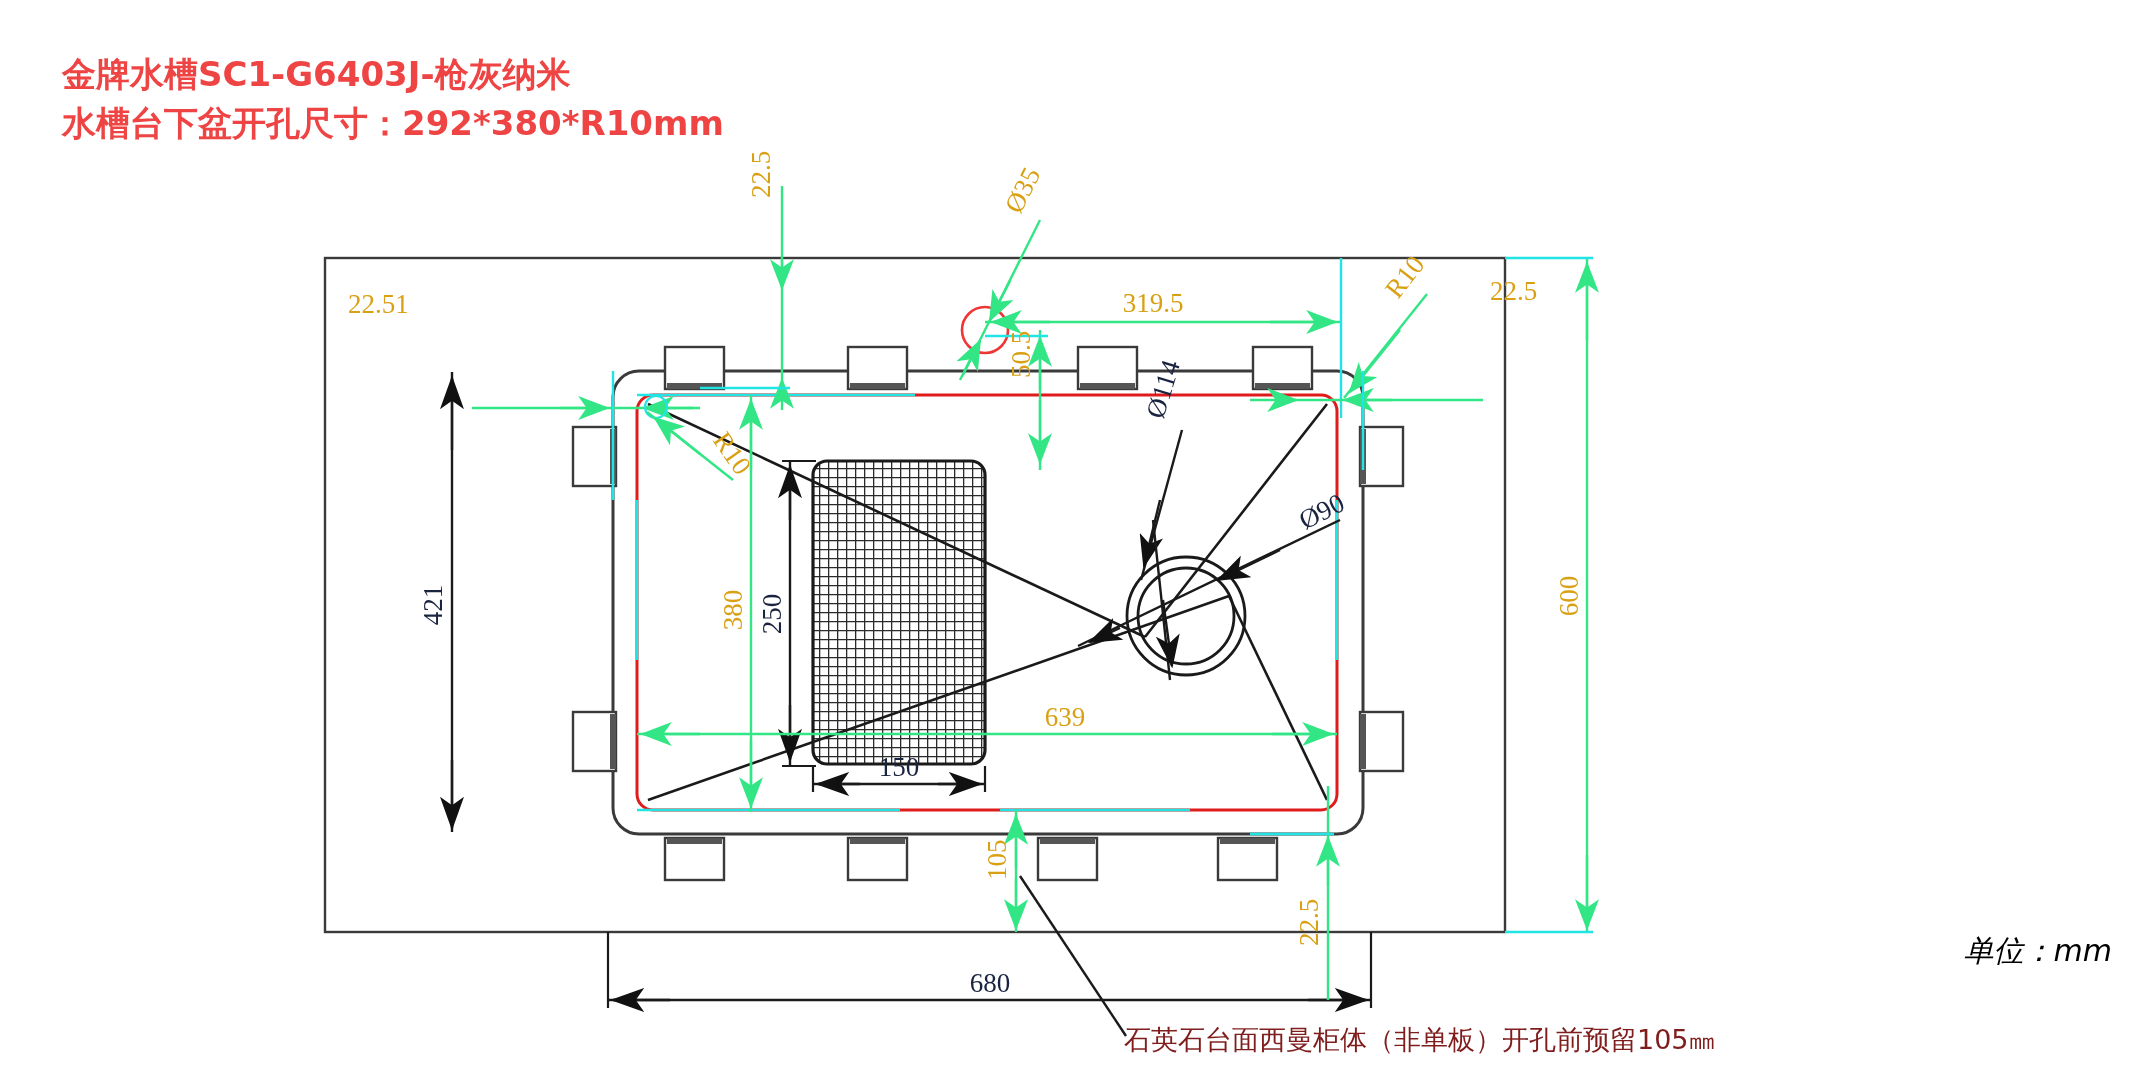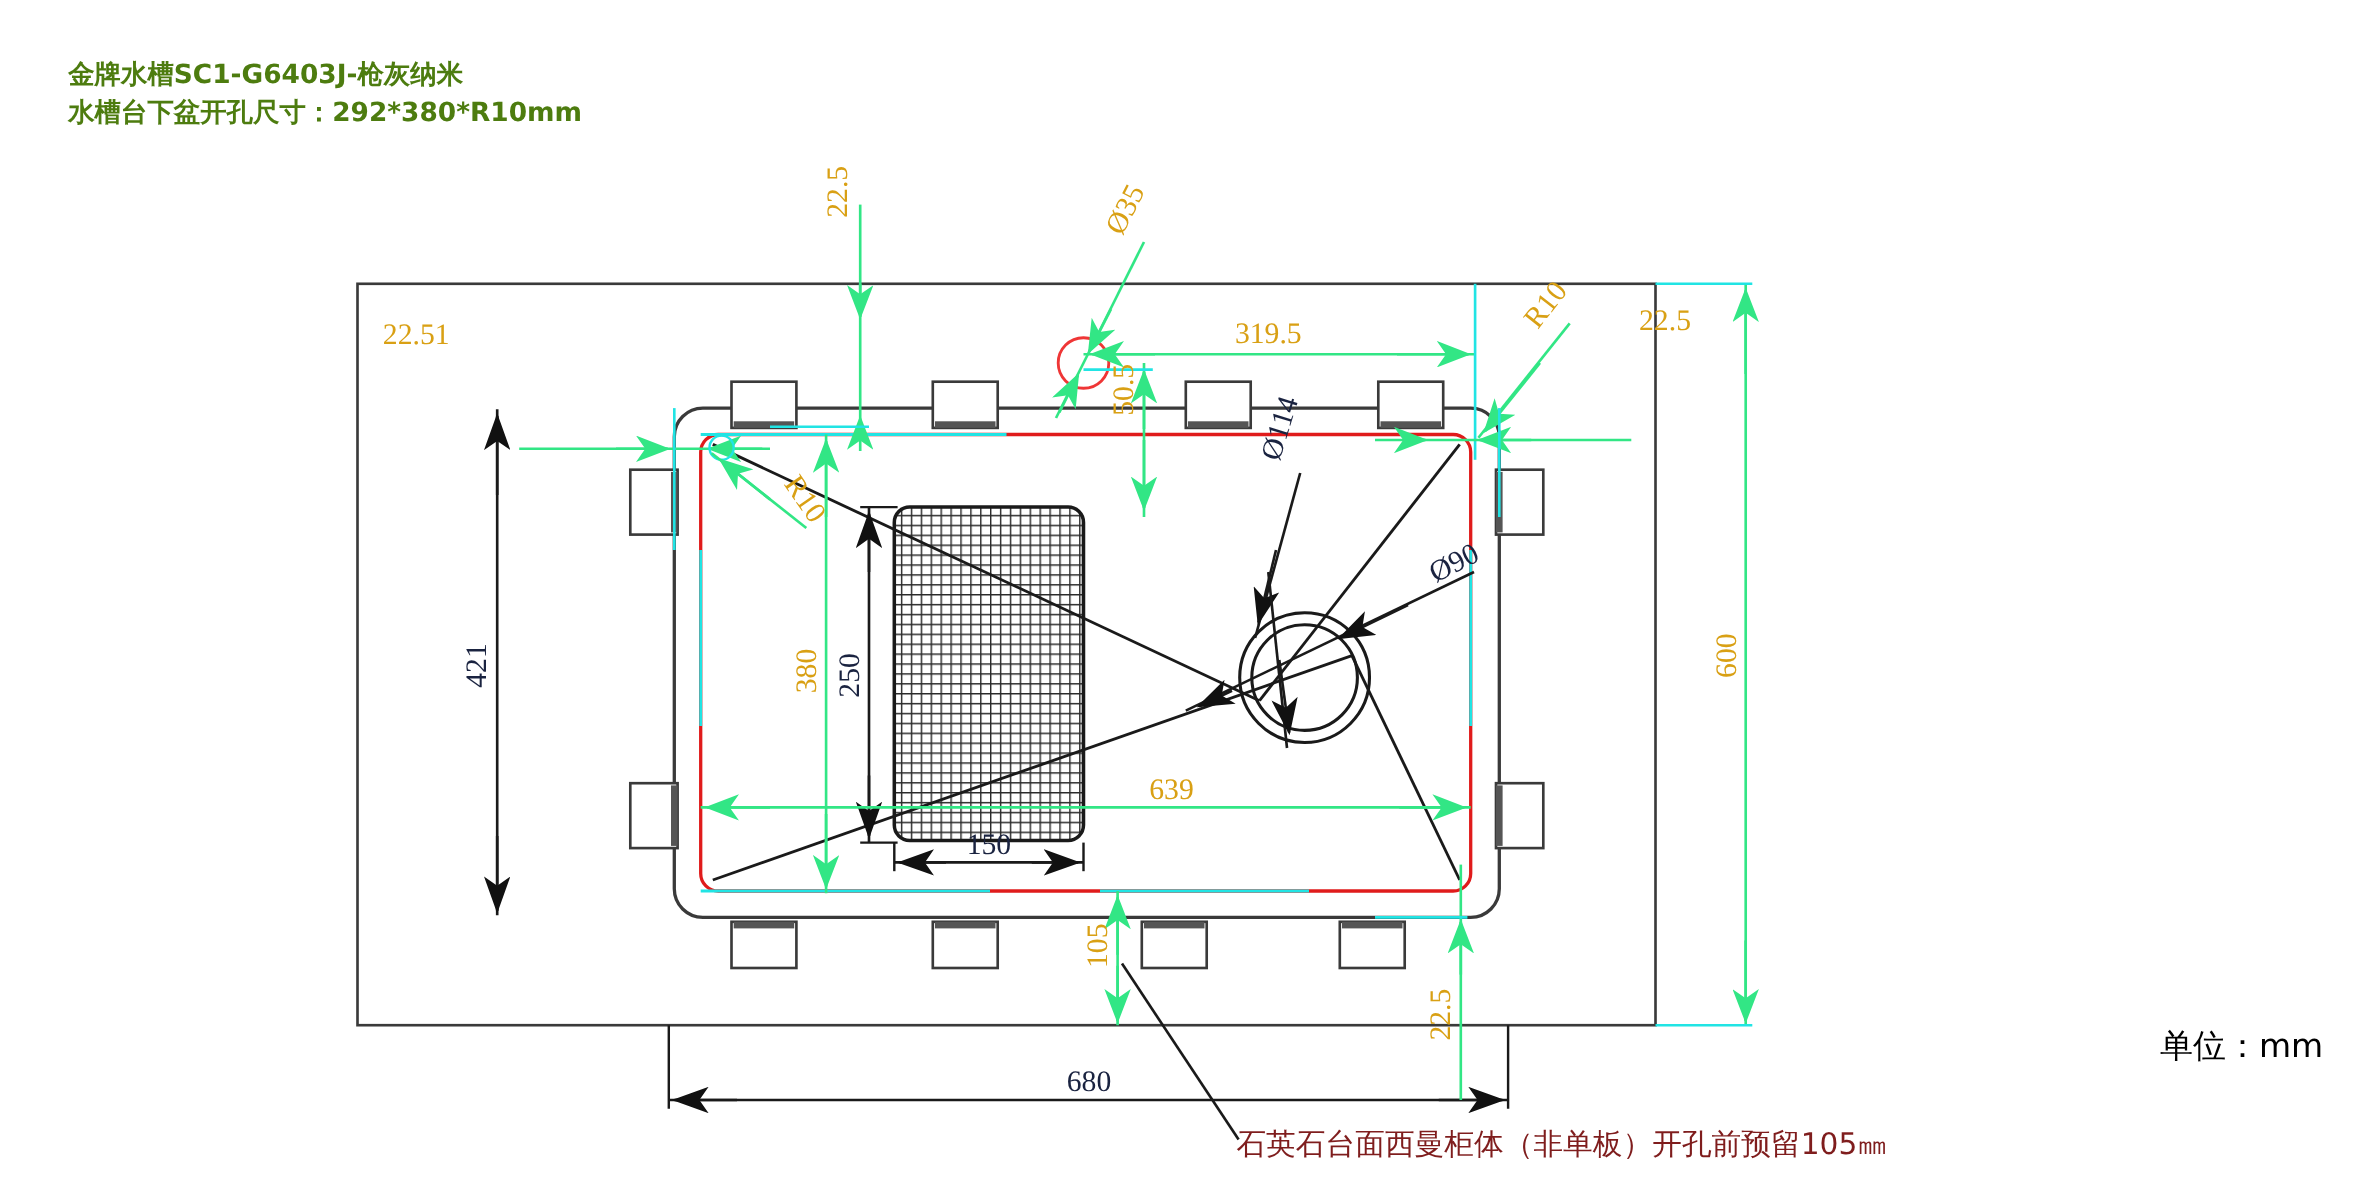--- a/index.html
+++ b/index.html
@@ -5,28 +5,29 @@
   html,body{margin:0;padding:0;background:#ffffff;}
   body{
     width:2154px;height:1082px;
     font-family:"Liberation Sans","DejaVu Sans",sans-serif;
     overflow:hidden;position:relative;
   }
   #root{position:absolute;inset:0;}
   .title-block{
     position:absolute;left:62px;top:50px;
     font-family:"DejaVu Sans","Liberation Sans",sans-serif;
-    font-weight:bold;color:#4d7c0f;
-    font-size:24px;line-height:1.45;letter-spacing:0px;
+    font-weight:bold;color:#ef4444;
+    font-size:34px;line-height:1.45;letter-spacing:0px;
   }
   .title-line{white-space:nowrap;display:block;}
   .unit-note{
     position:absolute;right:42px;top:931px;
     font-size:30px;color:#000;white-space:nowrap;
     font-family:"DejaVu Sans","Liberation Sans",sans-serif;
+    font-style:italic;
   }
   .footnote{
     position:absolute;left:1124px;top:1022px;
     font-size:27px;color:#7f1d1d;white-space:nowrap;
     font-family:"DejaVu Sans","Liberation Serif",serif;
   }
   svg{position:absolute;left:0;top:0;}
   text{font-family:"Liberation Serif","DejaVu Serif",serif;}
   .dimtxt{fill:#d9a014;font-size:27px;}
   .dimtxt-blk{fill:#1a2340;font-size:27px;}

